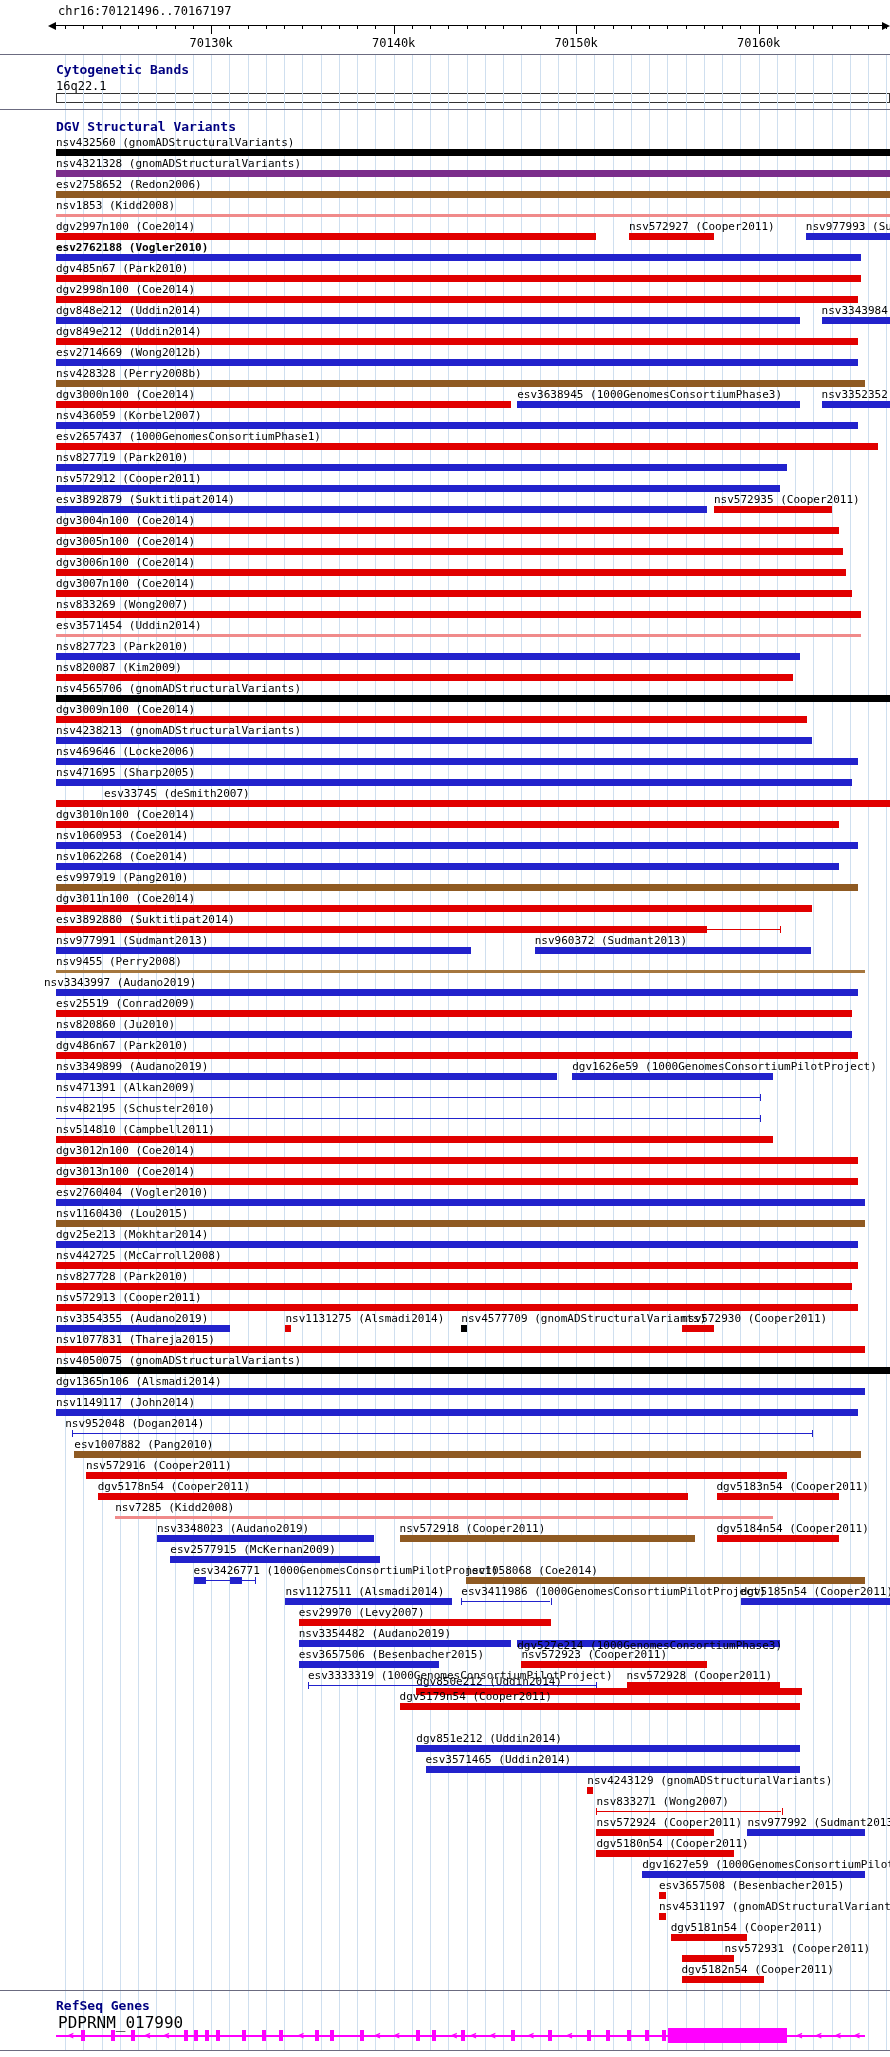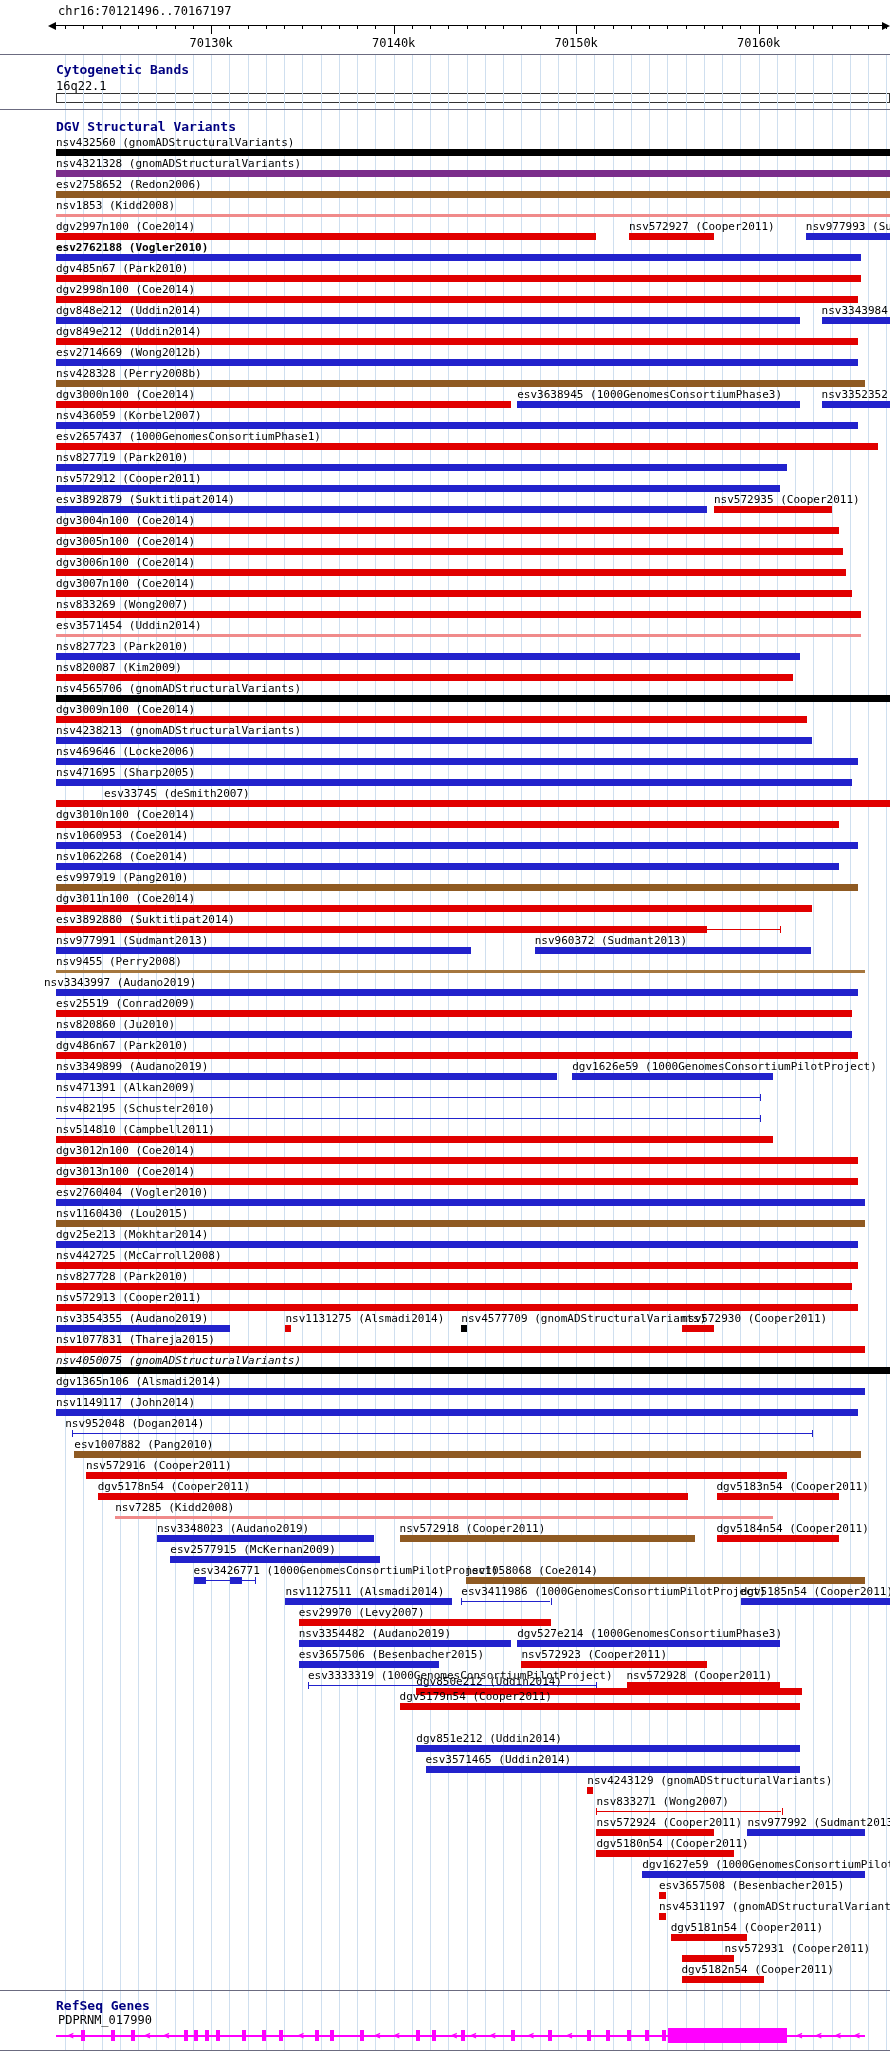--- a/index.html
+++ b/index.html
@@ -22,21 +22,21 @@
   .cyto-title{top:62px} .dgv-title{top:119px} .refseq-title{top:1998px}
   .band-label{position:absolute;left:56px;top:79px;font-size:12px;z-index:3}
   .band-strip{position:absolute;left:56px;top:93px;width:834px;height:10px;background:#fff;border:1px solid #333;z-index:1}
   #dgv-rows,#gridlines,#ruler-ticks,#gene{position:absolute;left:0;top:0;width:890px;z-index:2}
   .dgv-row{position:absolute;left:0;width:890px;height:21px}
   .vlabel{position:absolute;top:0;font-size:11px;line-height:11px;white-space:nowrap;color:#000;z-index:3}
   .vbar{position:absolute;top:12px;height:7px;z-index:2}
   .vblock{position:absolute;top:12px;height:7px;z-index:2}
   .vtick{position:absolute;top:12px;height:7px;width:1px;z-index:2}
   .vtail{position:absolute;top:15px;height:1px;z-index:2}
-  .gene-label{position:absolute;left:58px;top:2013px;font-size:12px;white-space:nowrap;z-index:3}
+  .gene-label{position:absolute;left:58px;top:2013px;font-size:16px;white-space:nowrap;z-index:3}
   #gene{top:2028px;height:16px}
   .gline{position:absolute;top:7px;height:2px}
   .gexon{position:absolute;top:2px;width:4px;height:11px}
   .gthick{position:absolute;top:0;height:15px}
   .gchev{position:absolute;top:0;font-size:10px;line-height:15px;font-weight:bold}
 </style>
 </head>
 <body>
 
 <div class="browser">
@@ -409,21 +409,21 @@
         <div class="vbar" style="left: 285.4px; width: 5.8px; background: rgb(225, 0, 0);"></div>
         <div class="vlabel" style="left: 461.3px;">nsv4577709 (gnomADStructuralVariants)</div>
         <div class="vbar" style="left: 461.3px; width: 5.8px; background: rgb(0, 0, 0);"></div>
         <div class="vlabel" style="left: 681.5px;">nsv572930 (Cooper2011)</div>
         <div class="vbar" style="left: 681.5px; width: 32.5px; background: rgb(225, 0, 0);"></div>
       </div>
       <div class="dgv-row" style="top: 1334px;">
         <div class="vlabel" style="left: 56px;">nsv1077831 (Thareja2015)</div>
         <div class="vbar" style="left: 56px; width: 809px; background: rgb(225, 0, 0);"></div>
       </div>
-      <div class="dgv-row" style="top: 1355px; font-style: italic;">
+      <div class="dgv-row" style="top: 1355px;">
         <div class="vlabel" style="left: 56px;">nsv4050075 (gnomADStructuralVariants)</div>
         <div class="vbar" style="left: 56px; width: 834px; background: rgb(0, 0, 0);"></div>
       </div>
       <div class="dgv-row" style="top: 1376px;">
         <div class="vlabel" style="left: 56px;">dgv1365n106 (Alsmadi2014)</div>
         <div class="vbar" style="left: 56px; width: 809px; background: rgb(34, 34, 204);"></div>
       </div>
       <div class="dgv-row" style="top: 1397px;">
         <div class="vlabel" style="left: 56px;">nsv1149117 (John2014)</div>
         <div class="vbar" style="left: 56px; width: 802.3px; background: rgb(34, 34, 204);"></div>
@@ -484,21 +484,21 @@
         <div class="vlabel" style="left: 740.7px;">dgv5185n54 (Cooper2011)</div>
         <div class="vbar" style="left: 740.7px; width: 149.3px; background: rgb(34, 34, 204);"></div>
       </div>
       <div class="dgv-row" style="top: 1607px;">
         <div class="vlabel" style="left: 298.7px;">esv29970 (Levy2007)</div>
         <div class="vbar" style="left: 298.7px; width: 251.9px; background: rgb(225, 0, 0);"></div>
       </div>
       <div class="dgv-row" style="top: 1628px;">
         <div class="vlabel" style="left: 298.7px;">nsv3354482 (Audano2019)</div>
         <div class="vbar" style="left: 298.7px; width: 212.7px; background: rgb(34, 34, 204);"></div>
-        <div class="vlabel" style="left: 517.2px;">dgv527e214 (1000GenomesConsortiumPhase3)</div>
+        <div class="vlabel" style="left: 517.2px; margin-top: 12px;">dgv527e214 (1000GenomesConsortiumPhase3)</div>
         <div class="vbar" style="left: 517.2px; width: 262.7px; background: rgb(34, 34, 204);"></div>
       </div>
       <div class="dgv-row" style="top: 1649px;">
         <div class="vlabel" style="left: 298.7px;">esv3657506 (Besenbacher2015)</div>
         <div class="vbar" style="left: 298.7px; width: 140.1px; background: rgb(34, 34, 204);"></div>
         <div class="vlabel" style="left: 521.4px;">nsv572923 (Cooper2011)</div>
         <div class="vbar" style="left: 521.4px; width: 186px; background: rgb(225, 0, 0);"></div>
       </div>
       <div class="dgv-row" style="top: 1670px;">
         <div class="vlabel" style="left: 307.9px;">esv3333319 (1000GenomesConsortiumPilotProject)</div>

